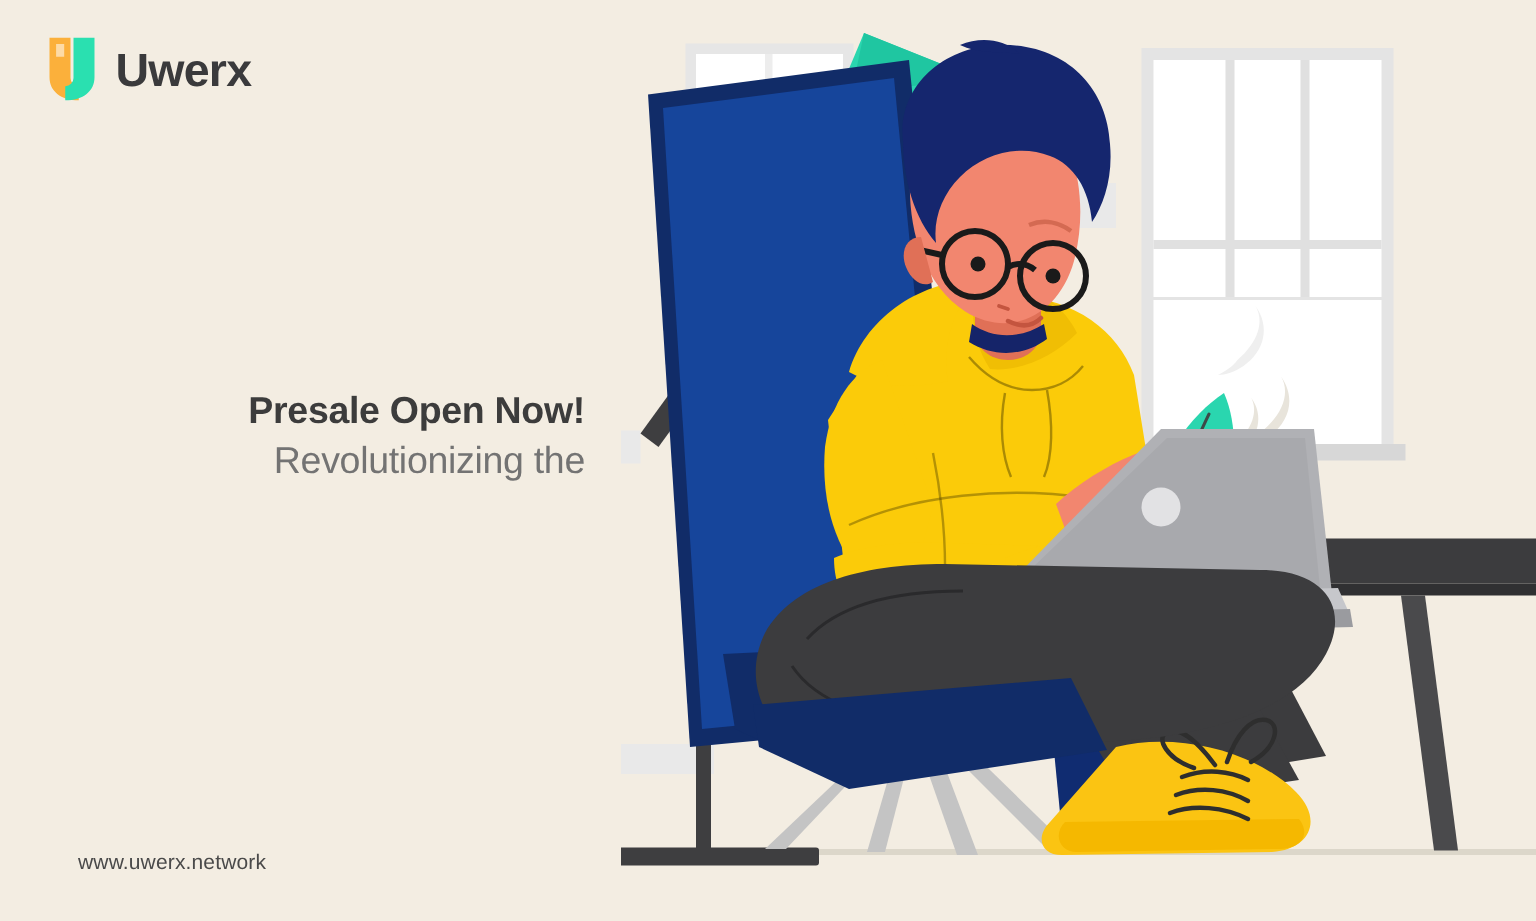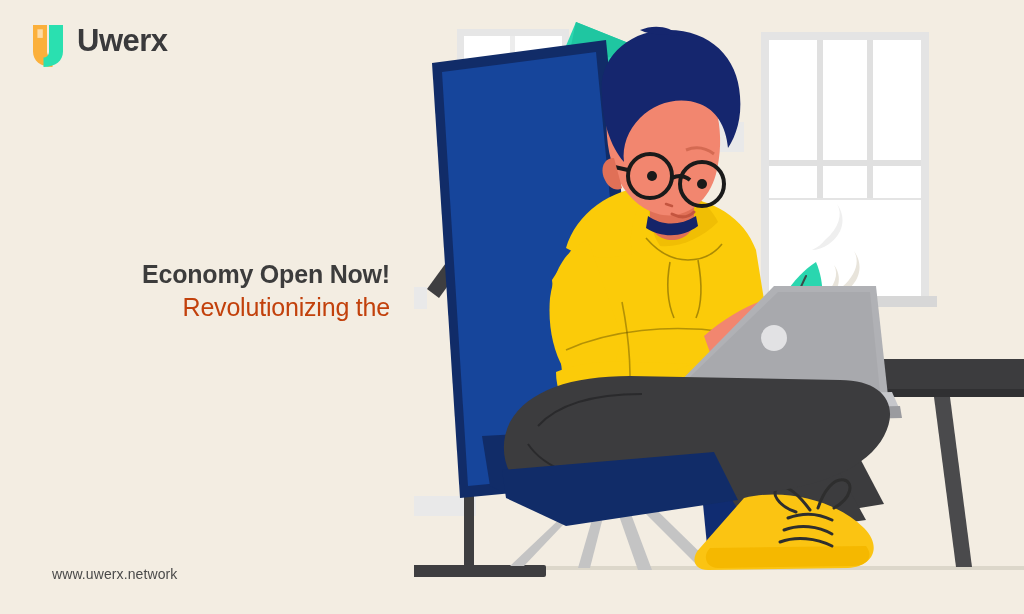--- a/index.html
+++ b/index.html
@@ -15,20 +15,21 @@
     overflow: hidden;
     font-family: "Liberation Sans", sans-serif;
   }
 
   
   .logo-wrap {
     position: absolute;
     left: 30px;
     top: 25px;
     display: flex;
+    align-items: center;
     gap: 11px;
   }
   .logo-mark { width: 36px; height: 42px; display: block; }
   .logo-text {
     font-size: 31px;
     font-weight: 700;
     color: #3A3A3C;
     letter-spacing: -0.5px;
     line-height: 1;
   }
@@ -47,21 +48,21 @@
     font-size: 25px;
     font-weight: 700;
     color: #3C3C3C;
     line-height: 1.32;
     letter-spacing: -0.2px;
   }
   .headline .ln {
     display: block;
     font-size: 25px;
     font-weight: 400;
-    color: #c2410c;
+    color: #737373;
     line-height: 1.32;
     letter-spacing: -0.2px;
   }
 
   
   .site-url {
     position: absolute;
     left: 52px;
     top: 566px;
     font-size: 14px;
@@ -93,21 +94,21 @@
         <path d="M19 0 H33 V26.5 C33 35.6 25.6 42 13.5 42 v-9.5 a5.5 5.5 0 0 0 5.5 -5.5 Z" fill="#2AE0B0"></path>
 
         <path d="M7.4 4.3 h5.4 v8.6 h-5.4 Z" fill="#FFFFFF" opacity="0.55"></path>
         <path d="M14.6 4.3 h3.0 v8.6 h-3.0 Z" fill="#FBB03B" opacity="0.0"></path>
       </svg>
     </span>
     <span class="logo-text">Uwerx</span>
   </div>
 
   <div class="headline">
-    <span class="l1">Economy Open Now!</span>
+    <span class="l1">Presale Open Now!</span>
     <span class="ln">Revolutionizing the</span>
   </div>
 
   <div class="site-url">www.uwerx.network</div>
 
   <div class="art">
     <svg viewBox="0 0 610 614" xmlns="http://www.w3.org/2000/svg">
 
       <rect x="0" y="0" width="610" height="614" fill="#F3EDE2"></rect>
 

